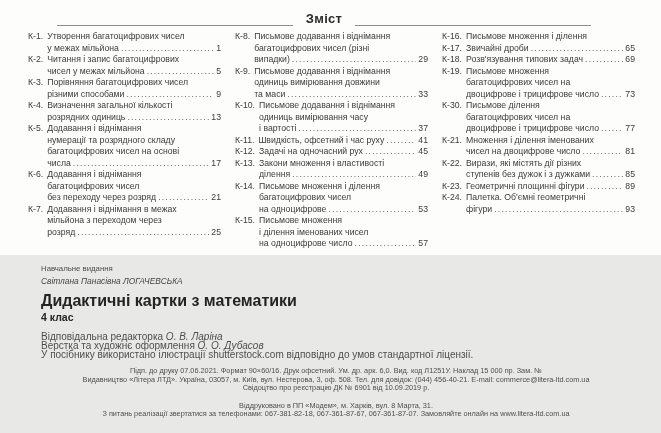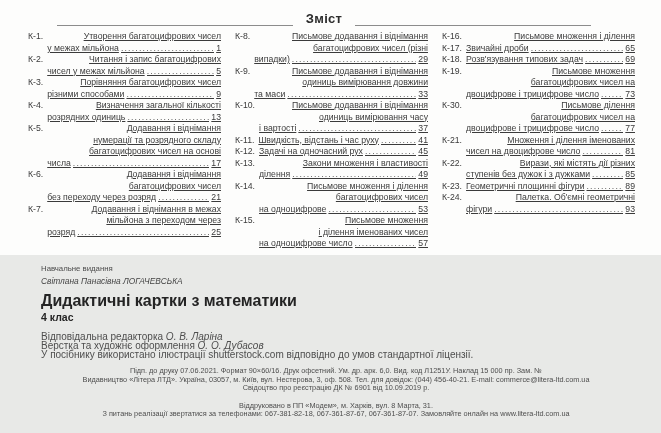--- a/index.html
+++ b/index.html
@@ -28,23 +28,23 @@
     letter-spacing: 0.3px;
   }
 
   
   .toc-columns {
     display: flex;
     gap: 14px;
     padding: 5px 26px 0 28px;
   }
   .toc-col { flex: 1; min-width: 0; }
-  .toc-entry { display: flex; font-size: 8.7px; line-height: 11.5px; color: #3b3b3b; text-align: right; }
+  .toc-entry { display: flex; font-size: 8.7px; line-height: 11.5px; color: #3b3b3b; }
   .toc-num { flex: 0 0 auto; padding-right: 4px; white-space: nowrap; }
-  .toc-body { flex: 1; min-width: 0; text-decoration: underline; }
+  .toc-body { flex: 1; min-width: 0; }
   .toc-line { }
   .toc-line-last { display: flex; align-items: baseline; }
   .toc-text { white-space: nowrap; }
   .leader {
     flex: 1;
     overflow: hidden;
     white-space: nowrap;
     margin: 0 2px;
     min-width: 6px;
   }
@@ -204,21 +204,21 @@
               <span class="toc-text">і вартості</span>
               <span class="leader"></span>
               <span class="toc-page">37</span>
             </div>
           </div>
         </div>
         <div class="toc-entry">
           <span class="toc-num">К-11.</span>
           <div class="toc-body">
             <div class="toc-line toc-line-last">
-              <span class="toc-text">Швидкість, відстань і час руху</span>
+              <span class="toc-text">Швидкість, офсетний і час руху</span>
               <span class="leader"></span>
               <span class="toc-page">41</span>
             </div>
           </div>
         </div>
         <div class="toc-entry">
           <span class="toc-num">К-12.</span>
           <div class="toc-body">
             <div class="toc-line toc-line-last">
               <span class="toc-text">Задачі на одночасний рух</span>

